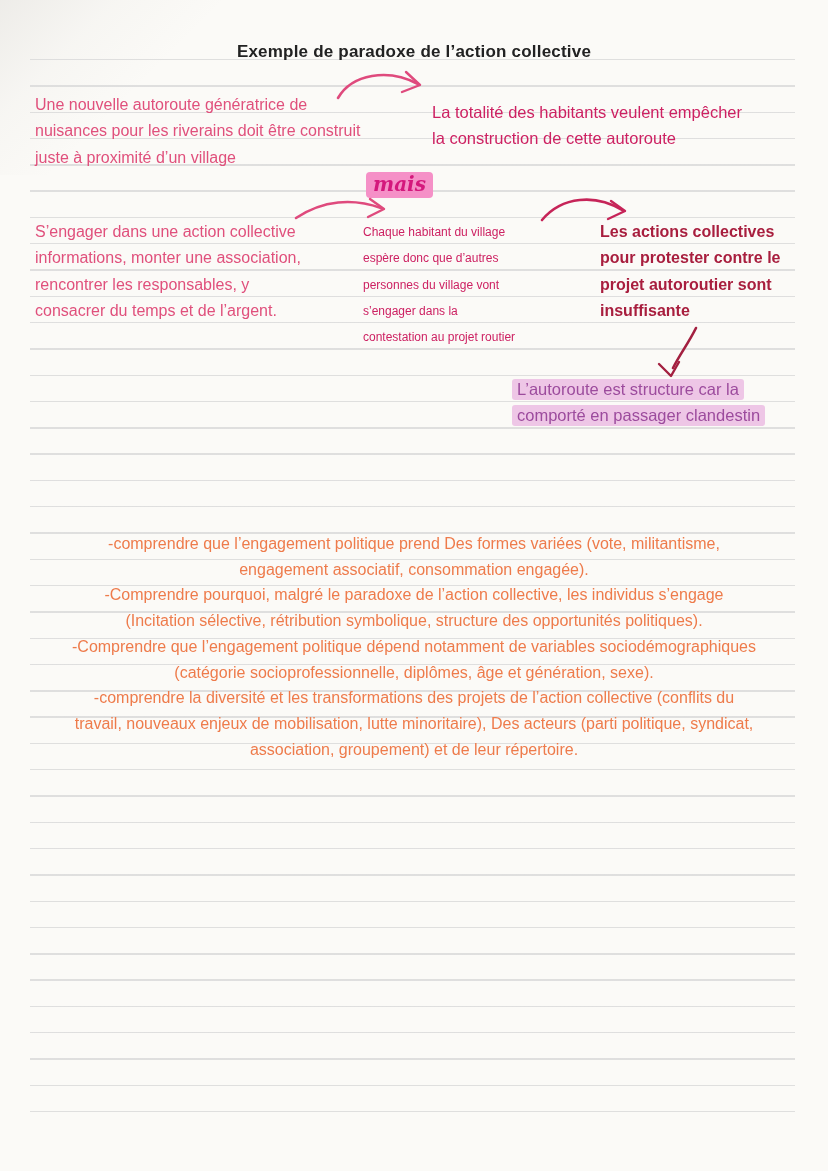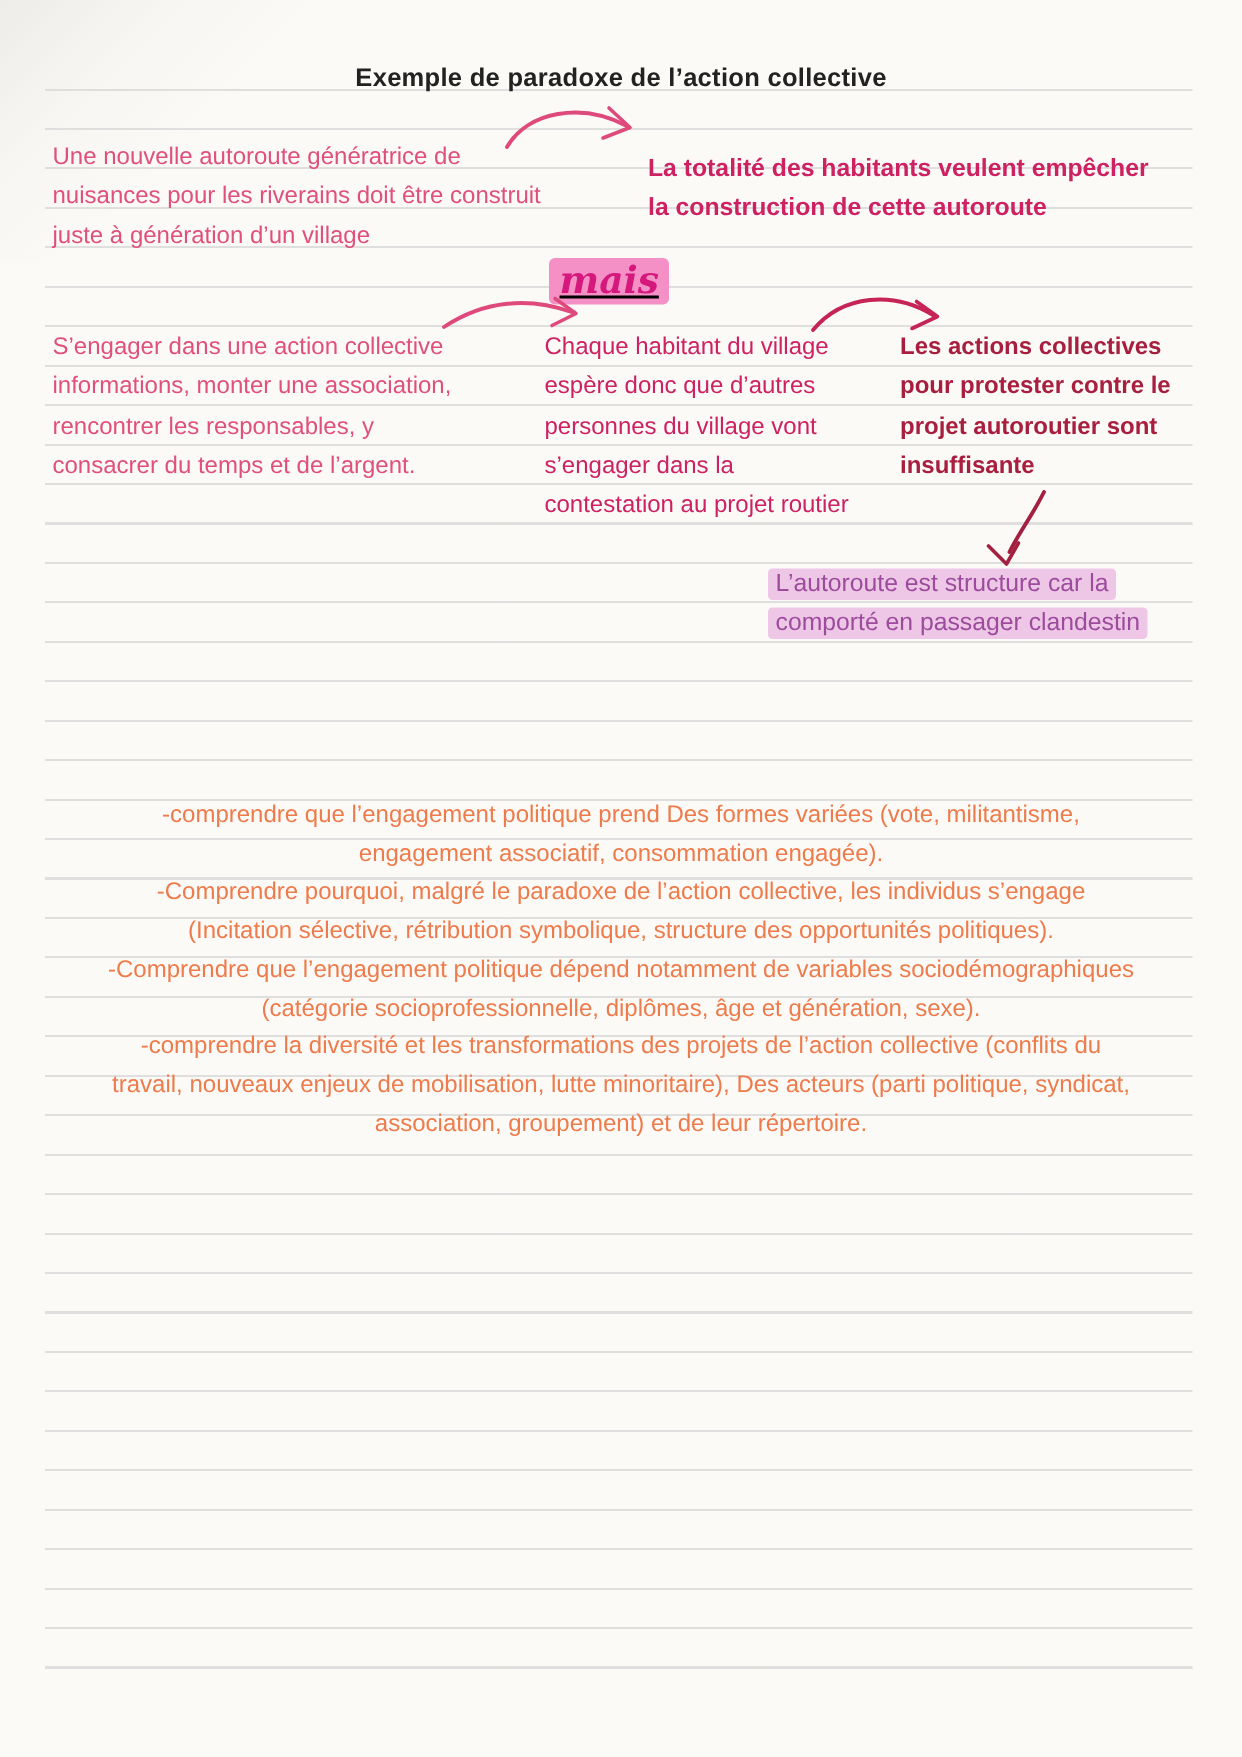--- a/index.html
+++ b/index.html
@@ -26,29 +26,28 @@
     left:0;right:0;top:42px;text-align:center;
     font-size:17px;font-weight:bold;color:#222;letter-spacing:.2px;
   }
   .pink{color:#e0507c;}
   .crimson{color:#cd2162;}
   .darkred{color:#a81e3e;}
   .purple{color:#9c4b9d;}
   .orange{color:#ee7b4b;}
 
   .premise{left:35px;top:92px;font-size:16px;line-height:26.3px;}
-  .opposition{left:432px;top:99px;font-size:16.5px;line-height:26.3px;font-weight:700;}
+  .opposition{left:432px;top:99px;font-size:16.5px;line-height:26.3px;font-weight:400;}
   .mais{
-    left:366px;top:172px;font-size:25px;font-weight:bold;font-style:italic;
+    left:366px;top:172px;font-size:20px;font-weight:bold;font-style:italic;
     font-family:"DejaVu Serif",serif;
-    text-decoration:underline;
   }
   .mais span{background:#f590c7;border-radius:4px;padding:0 7px 2px 7px;color:#d4187c;}
   .col1{left:35px;top:219px;font-size:16px;line-height:26.3px;}
-  .col2{left:363px;top:219px;font-size:16px;line-height:26.3px;}
+  .col2{left:363px;top:219px;font-size:12px;line-height:26.3px;}
   .col3{left:600px;top:219px;font-size:16px;line-height:26.3px;font-weight:bold;}
   .conclusion{left:512px;top:376px;font-size:16.5px;line-height:26.1px;}
   .conclusion .ln span{background:#eec6e6;border-radius:3px;padding:1px 5px 2px 5px;}
   .objheading{left:0;right:0;top:505px;text-align:center;font-size:16.5px;}
   .objheading span{background:#f9c6a2;border-radius:3px;padding:1px 8px 2px 8px;}
   .bullets{left:12px;width:804px;top:531px;text-align:center;font-size:16px;line-height:25.7px;white-space:nowrap;}
   .arrow{position:absolute;}
   .arrow svg{display:block;}
 </style>
 </head>
@@ -56,21 +55,21 @@
 
 <div class="page">
   <div class="corner-fold"></div>
   <div class="rules"></div>
 
   <div class="block title">Exemple de paradoxe de l’action collective</div>
 
   <div class="block premise pink">
     <span class="ln">Une nouvelle autoroute génératrice de</span>
     <span class="ln">nuisances pour les riverains doit être construit</span>
-    <span class="ln">juste à génération d’un village</span>
+    <span class="ln">juste à proximité d’un village</span>
   </div>
 
   <div class="arrow" style="left:330px;top:64px;">
     <svg width="104" height="42" viewBox="0 0 104 42">
       <path d="M 8,34 C 22,10 58,4 88,20" fill="none" stroke="#df4a7d" stroke-width="2.6" stroke-linecap="round"></path>
       <path d="M 76,8 L 90,21 L 72,28" fill="none" stroke="#df4a7d" stroke-width="2.4" stroke-linejoin="round" stroke-linecap="round"></path>
     </svg>
   </div>
 
   <div class="block opposition crimson">

